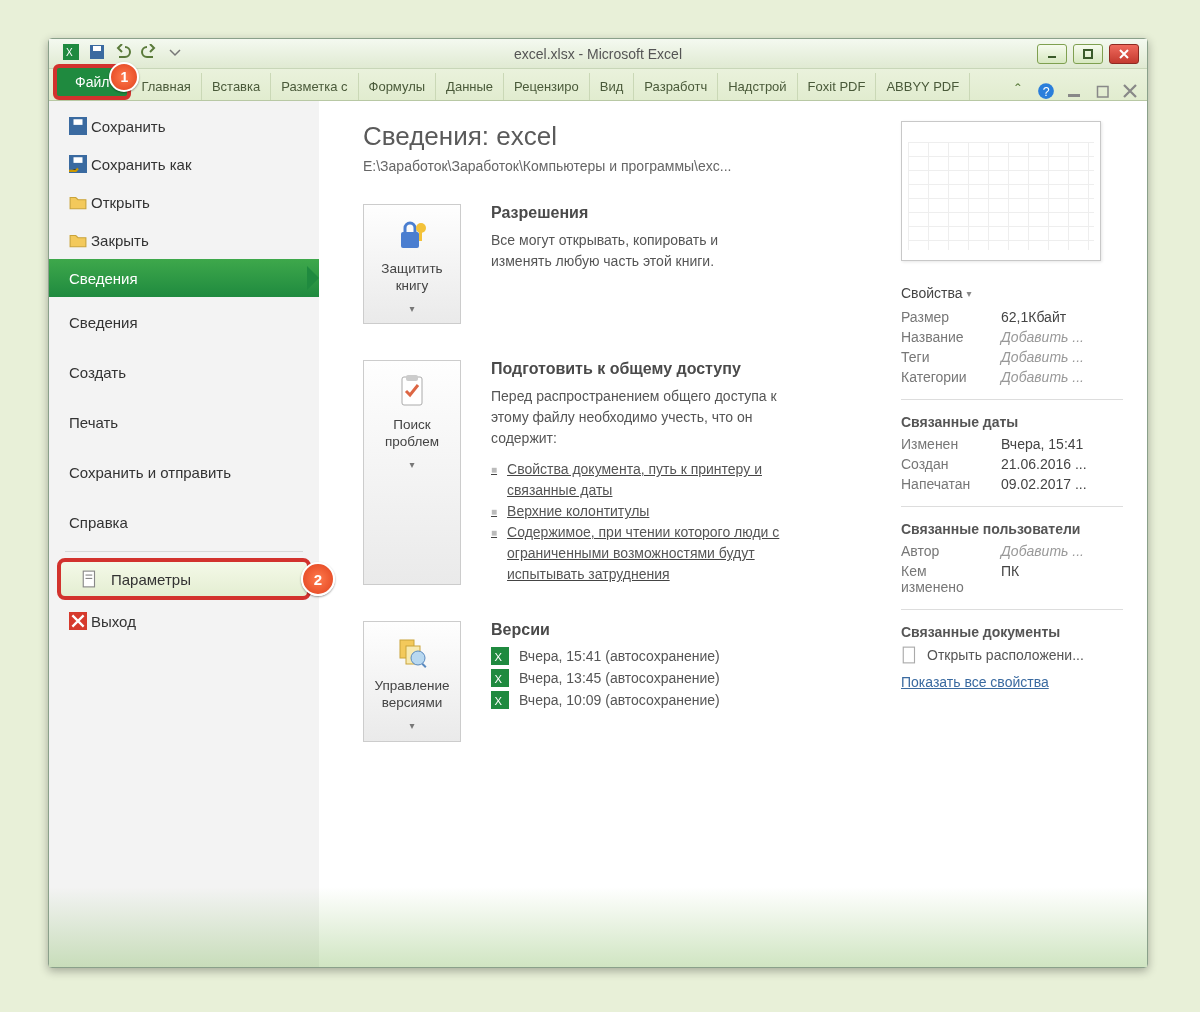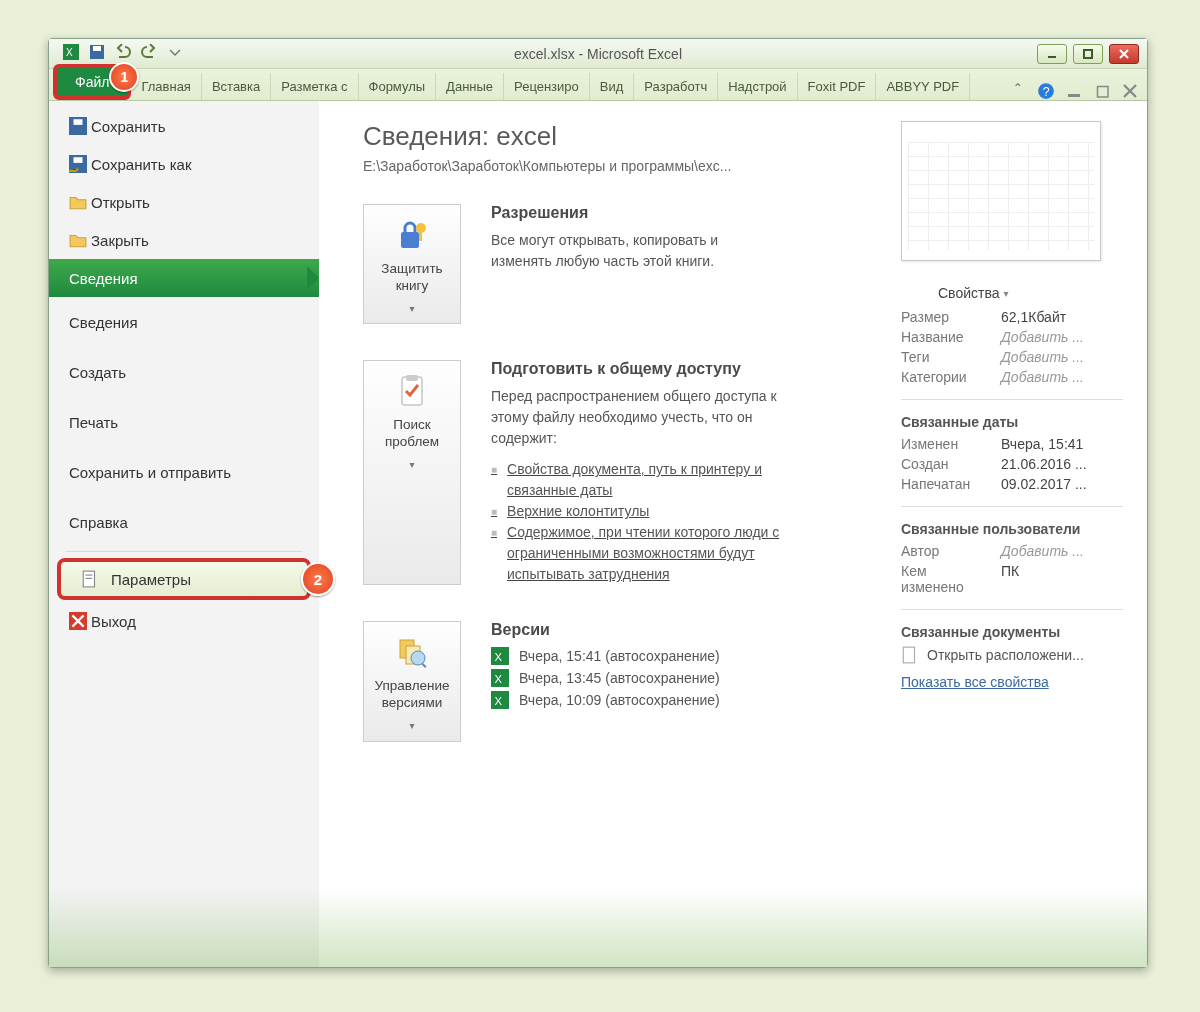--- a/index.html
+++ b/index.html
@@ -39,21 +39,21 @@
   .sec-body p { font-size:14px; color:#555; line-height:1.5; max-width:290px; }
   .bullets { margin-top:10px;text-decoration:underline; }
   .bullets li { display:flex; gap:10px; font-size:14px; color:#555; line-height:1.5; max-width:290px; }
   .bullets li::before { content:"■"; color:#bbb; font-size:10px; margin-top:3px; }
   .vrow { display:flex; align-items:center; gap:10px; font-size:14px; color:#555; margin:4px 0;}
   .vrow svg{width:18px;height:18px;}
 
   .rightpane { width:250px; padding:20px 24px 20px 4px; color:#555; font-size:14px; }
   .thumb { width:200px; height:140px; border:1px solid #c8c8c8; background:#fff; margin-bottom:24px; position:relative; box-shadow:1px 1px 3px rgba(0,0,0,.1);}
   .thumb::before { content:""; position:absolute; inset:20px 6px 10px 6px; background: repeating-linear-gradient(#eee 0 1px, transparent 1px 14px), repeating-linear-gradient(90deg,#eee 0 1px, transparent 1px 20px); }
-  .proplabel { color:#444; margin-bottom:8px; display:flex; align-items:center; gap:4px;margin-left:37px;}
+  .proplabel { color:#444; margin-bottom:8px; display:flex; align-items:center; gap:4px;}
   .proplabel::after { content:"▾"; font-size:10px; color:#888;}
   .prop-row { display:flex; gap:10px; margin:4px 0;}
   .prop-row .k{ width:90px; color:#777;}
   .prop-row .v{ color:#444;}
   .prop-row .v.add{ color:#999;font-style:italic;}
   .hr { height:1px; background:#ddd; margin:14px 0;}
   .h3 { font-weight:600; color:#555; margin-bottom:6px;}
   .loc { display:flex; align-items:center; gap:8px; margin-top:0;}
   .linkish { color:#3a6aa0; text-decoration:underline; margin-top:10px; display:inline-block; cursor:pointer;}
 

